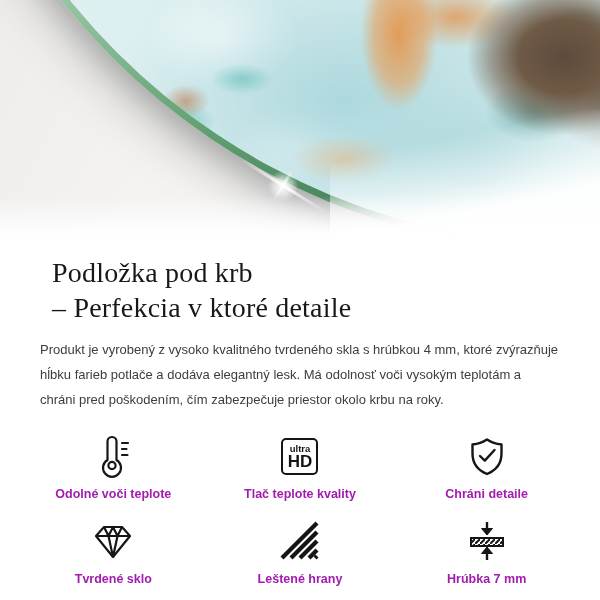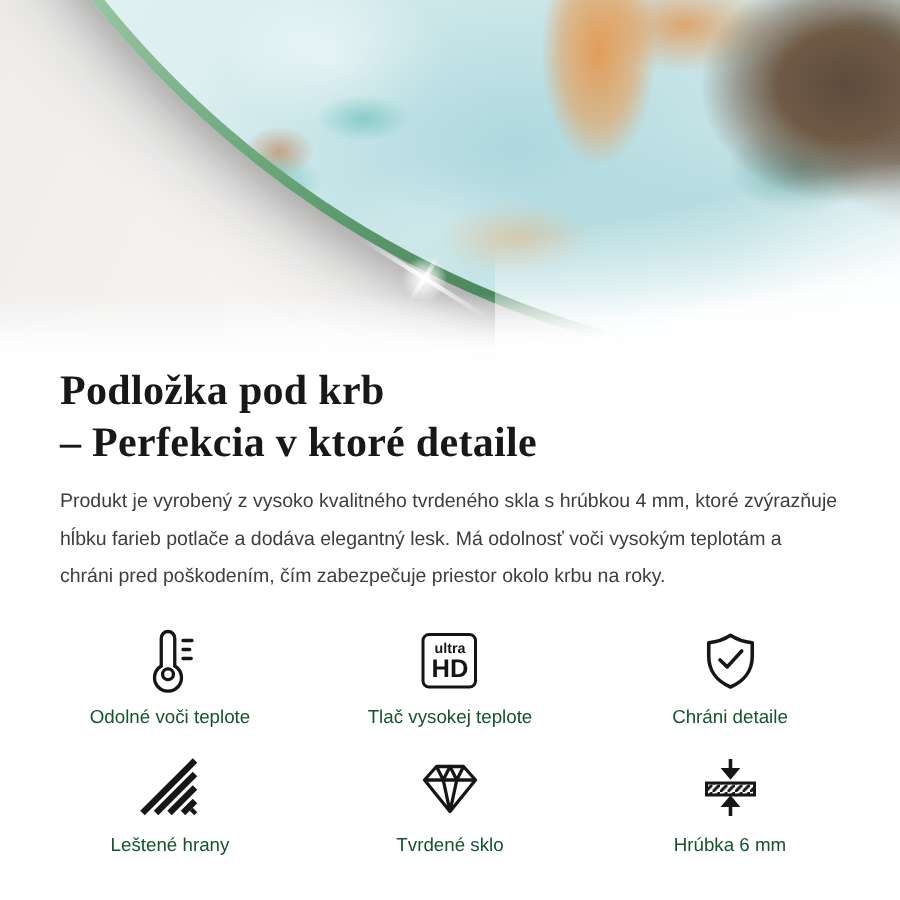--- a/index.html
+++ b/index.html
@@ -36,30 +36,30 @@
   .sparkle{position:absolute;left:261px;top:164px;width:44px;height:44px;pointer-events:none;}
   .sparkle .glow{position:absolute;left:7px;top:7px;width:30px;height:30px;border-radius:50%;
                  background:radial-gradient(circle,rgba(255,255,255,.98) 0%,rgba(255,255,255,.55) 38%,rgba(255,255,255,0) 72%);}
   .sparkle .ray1{position:absolute;left:-28px;top:20px;width:100px;height:3px;transform:rotate(32deg);
                  background:linear-gradient(90deg,rgba(255,255,255,0),rgba(255,255,255,.95) 50%,rgba(255,255,255,0));}
   .sparkle .ray2{position:absolute;left:4px;top:20px;width:36px;height:3px;transform:rotate(-58deg);
                  background:linear-gradient(90deg,rgba(255,255,255,0),rgba(255,255,255,.9) 50%,rgba(255,255,255,0));}
 
   
   .content{padding:0 40px;}
-  h1{margin:0;padding-top:3px;font-family:"Liberation Serif",serif;font-weight:700;
+  h1{margin:12px;padding-top:3px;font-family:"Liberation Serif",serif;font-weight:400;
      font-size:28px;line-height:35px;color:#181818;letter-spacing:.2px;}
   .desc{margin-top:8px;max-width:533px;font-size:13px;line-height:25px;color:#3d3d3d;}
 
   
   .features{margin-top:21px;padding:0 20px;display:grid;grid-template-columns:repeat(3,1fr);
             row-gap:17px;}
   .feature{display:flex;flex-direction:column;align-items:center;}
   .ficon{height:46px;display:flex;align-items:center;justify-content:center;}
-  .flabel{margin-top:8px;font-size:12.5px;color:#14532d;text-align:center;}
+  .flabel{margin-top:8px;font-size:12.5px;color:#a21caf;text-align:center;font-weight:bold;}
   svg{display:block;}
   .hd-box{width:33px;height:33px;border:2.5px solid #141414;border-radius:5px;
           display:flex;flex-direction:column;align-items:center;justify-content:center;color:#141414;}
   .hd-box .u{font-size:9.5px;font-weight:700;line-height:10px;}
   .hd-box .h{font-size:17px;font-weight:700;line-height:15px;}
 </style>
 </head>
 <body>
 
 <div class="page">
@@ -98,72 +98,72 @@
       <div class="flabel">Odolné voči teplote</div>
     </div>
 
     <div class="feature">
       <div class="ficon">
         <div class="hd-box">
           <div class="u">ultra</div>
           <div class="h">HD</div>
         </div>
       </div>
-      <div class="flabel">Tlač vysokej teplote</div>
+      <div class="flabel">Tlač teplote kvality</div>
     </div>
 
     <div class="feature">
       <div class="ficon">
         <svg width="44" height="44" viewBox="0 0 44 44" fill="none" stroke="#161616" stroke-width="2.4" stroke-linecap="round" stroke-linejoin="round">
           <path d="M22,5.5 C17.5,8.5 12.5,10 7.5,10.5 V19.5 C7.5,29.5 13.5,36.5 22,40 C30.5,36.5 36.5,29.5 36.5,19.5 V10.5 C31.5,10 26.5,8.5 22,5.5 Z"></path>
           <path d="M15,22 L19.8,26.6 L29.5,16"></path>
         </svg>
       </div>
       <div class="flabel">Chráni detaile</div>
     </div>
 
     <div class="feature">
       <div class="ficon">
+        <svg width="44" height="44" viewBox="0 0 44 44" fill="none" stroke="#161616" stroke-width="2.2" stroke-linejoin="round">
+          <path d="M5,17 L13,8 H31 L39,17 L22,38 Z"></path>
+          <path d="M5,17 H39"></path>
+          <path d="M13,8 L17.5,17 L22,8 L26.5,17 L31,8"></path>
+          <path d="M17.5,17 L22,38 M26.5,17 L22,38"></path>
+        </svg>
+      </div>
+      <div class="flabel">Tvrdené sklo</div>
+    </div>
+
+    <div class="feature">
+      <div class="ficon">
         <svg width="44" height="44" viewBox="0 0 44 44" fill="none" stroke="#161616" stroke-width="4.2">
           <path d="M4,39 L39,4"></path>
           <path d="M13,39 L39,13"></path>
           <path d="M22,39 L39,22"></path>
           <path d="M31,39 L39,31"></path>
           <path d="M37,39 L39,37"></path>
         </svg>
       </div>
       <div class="flabel">Leštené hrany</div>
-    </div>
-
-    <div class="feature">
-      <div class="ficon">
-        <svg width="44" height="44" viewBox="0 0 44 44" fill="none" stroke="#161616" stroke-width="2.2" stroke-linejoin="round">
-          <path d="M5,17 L13,8 H31 L39,17 L22,38 Z"></path>
-          <path d="M5,17 H39"></path>
-          <path d="M13,8 L17.5,17 L22,8 L26.5,17 L31,8"></path>
-          <path d="M17.5,17 L22,38 M26.5,17 L22,38"></path>
-        </svg>
-      </div>
-      <div class="flabel">Tvrdené sklo</div>
     </div>
 
     <div class="feature">
       <div class="ficon">
         <svg width="44" height="44" viewBox="0 0 44 44">
           <defs>
             <pattern id="hatch" patternUnits="userSpaceOnUse" width="5" height="5">
               <path d="M-1,6 L6,-1" stroke="#161616" stroke-width="2"></path>
             </pattern>
           </defs>
           <g stroke="#161616" stroke-width="2.4" fill="#161616">
             <line x1="22" y1="3" x2="22" y2="9"></line>
             <polygon points="16.5,9.5 27.5,9.5 22,16" stroke-width="1"></polygon>
             <polygon points="16.5,34.5 27.5,34.5 22,28" stroke-width="1"></polygon>
             <line x1="22" y1="35" x2="22" y2="41"></line>
           </g>
           <rect x="6" y="19" width="32" height="8" fill="url(#hatch)" stroke="#161616" stroke-width="2"></rect>
         </svg>
       </div>
-      <div class="flabel">Hrúbka 6 mm</div>
+      <div class="flabel">Hrúbka 7 mm</div>
     </div>
 
   </div>
 </div>
 
 </body></html>

